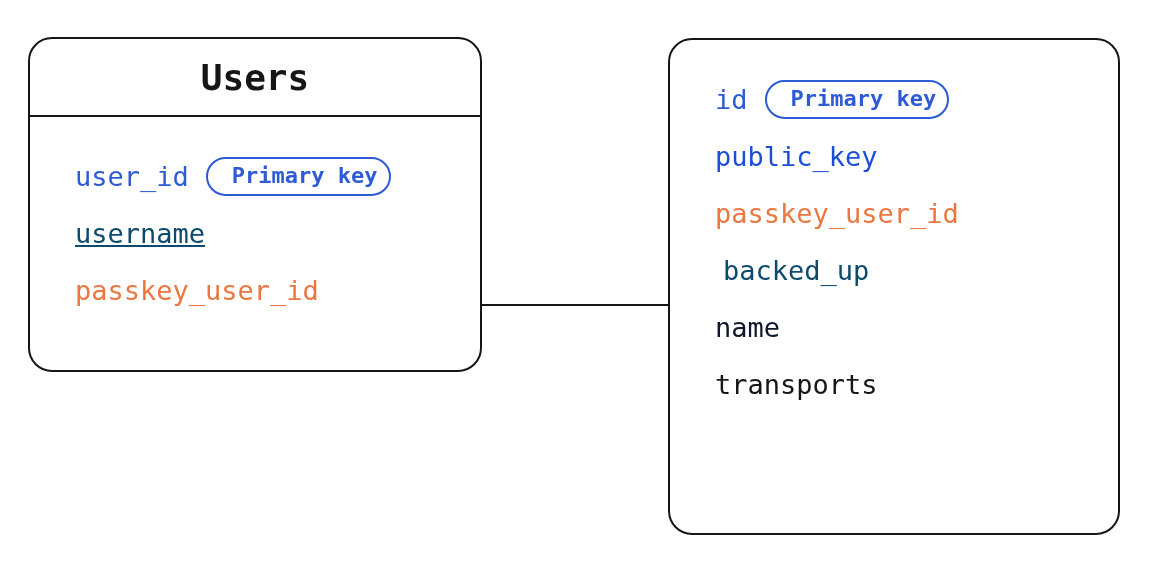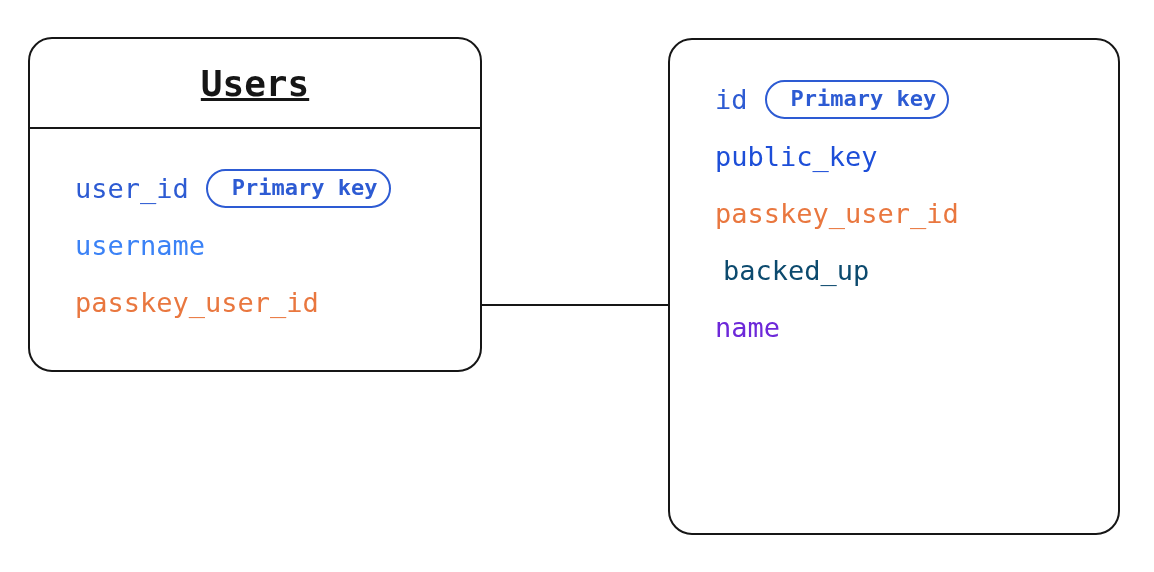--- a/index.html
+++ b/index.html
@@ -16,26 +16,25 @@
     position: absolute;
     box-sizing: border-box;
     background: #ffffff;
     border: 2px solid var(--line, #161616);
     border-radius: 24px;
   }
   .er-table--users { left: 28px; top: 37px; width: 454px; height: 335px; }
   .er-table--creds { left: 668px; top: 38px; width: 452px; height: 497px; }
   .er-table__header {
     box-sizing: border-box;
-    height: 90px;
+    height: 78px;
     border-bottom: 2px solid var(--line, #161616);
     display: flex;
     align-items: center;
     justify-content: center;
-    text-decoration: underline;
   }
   .er-table__title {
     font-size: 36px;
     font-weight: bold;
     letter-spacing: 0px;
     white-space: nowrap;
   }
   .er-table__body { padding: 31px 18px 0 45px; }
   .field-row {
     height: 57px;
@@ -75,21 +74,21 @@
   <div class="er-table er-table--users">
     <div class="er-table__header">
       <span class="er-table__title">Users</span>
     </div>
     <div class="er-table__body">
       <div class="field-row">
         <span style="color: rgb(45, 91, 211);">user_id</span>
         <span class="badge" style="color: rgb(45, 91, 211);">Primary key</span>
       </div>
       <div class="field-row">
-        <span style="color: #3b82f6;">username</span>
+        <span style="color: #0c4a6e; text-decoration: underline;">username</span>
       </div>
       <div class="field-row">
         <span style="color: rgb(233, 119, 63);">passkey_user_id</span>
       </div>
     </div>
   </div>
 
   <div class="er-table er-table--creds">
     <div class="er-table__body">
       <div class="field-row">
@@ -99,18 +98,21 @@
       <div class="field-row">
         <span style="color: #1d4ed8;">public_key</span>
       </div>
       <div class="field-row">
         <span style="color: rgb(233, 119, 63);">passkey_user_id</span>
       </div>
       <div class="field-row">
         <span style="color: #0c4a6e; margin-left: 8px;">backed_up</span>
       </div>
       <div class="field-row">
-        <span style="color: #6d28d9;">name</span>
+        <span style="color: #0f172a;">name</span>
+      </div>
+      <div class="field-row">
+        <span style="color: rgb(22, 22, 22);">transports</span>
       </div>
     </div>
   </div>
 
 </div>
 
 </body></html>

